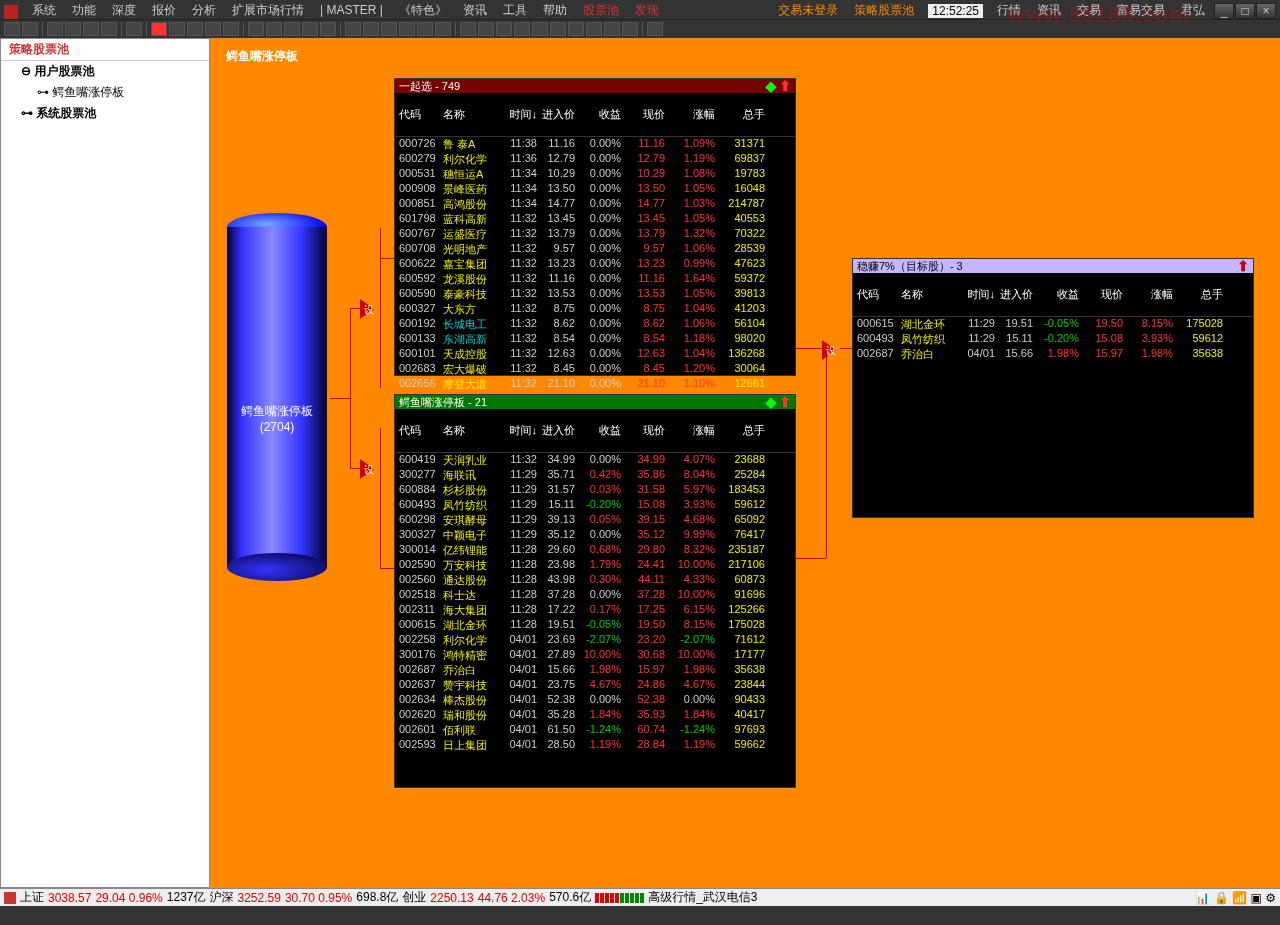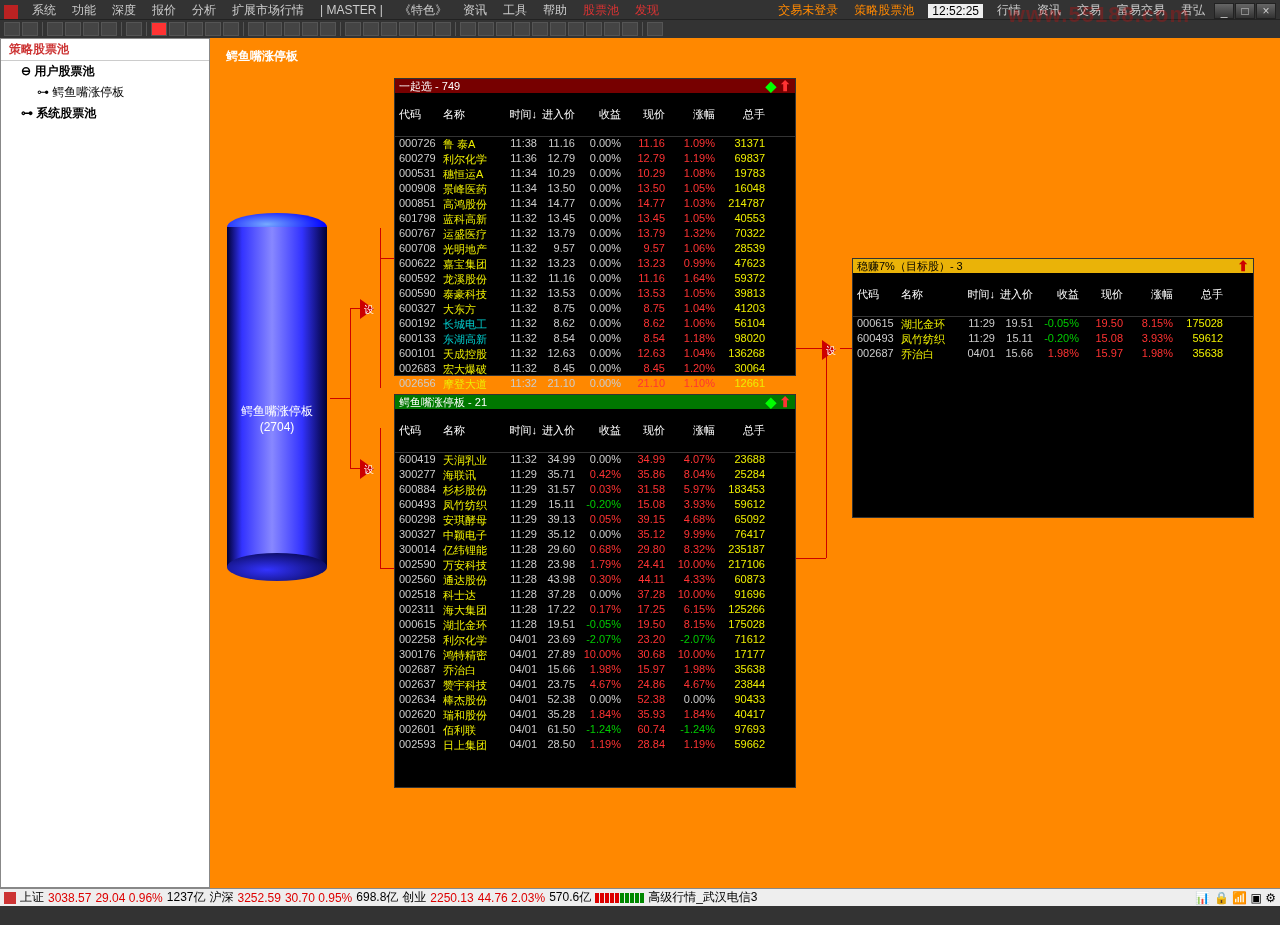--- a/index.html
+++ b/index.html
@@ -31,21 +31,21 @@
 .cyl-body { width: 100px; height: 340px; background: linear-gradient(90deg, #003 0%, #33f 15%, #88f 45%, #33f 75%, #003 100%); margin: -14px 3px 0 3px; }
 .cyl-bot { width: 100px; height: 28px; background: radial-gradient(ellipse at 40% 60%, #33f 0%, #003 100%); border-radius: 50%; margin: -14px 3px 0 3px; }
 .cyl-label { position: absolute; top: 190px; width: 100%; text-align: center; color: #fff; }
 
 .panel { position: absolute; background: #000; border: 1px solid #333; font-size: 11px; }
 .panel .phdr { height: 14px; display: flex; align-items: center; padding: 0 4px; }
 .panel .phdr .ptitle { flex: 1; }
 .panel .phdr .pctrl { color: #0f0; cursor: pointer; font-weight: bold; font-size: 14px; }
 .panel.red .phdr { background: #700; color: #fff; }
 .panel.green .phdr { background: #070; color: #fff; }
-.panel.yellow .phdr { background: #eab308; color: #000; }
+.panel.yellow .phdr { background: #c4b5fd; color: #000; }
 .panel .cols { display: flex; color: #fff; border-bottom: 1px solid #333; padding: 14px 0; }
 .panel .row { display: flex; padding: 0; }
 .c-code { width: 48px; padding-left: 4px; color: #ccc; }
 .c-name { width: 58px; color: #ee0; }
 .c-time { width: 36px; color: #ccc; text-align: right;}
 .c-enter { width: 38px; color: #ccc; text-align: right;}
 .c-ret { width: 46px; text-align: right;}
 .c-price { width: 44px; text-align: right;}
 .c-chg { width: 50px; text-align: right;}
 .c-vol { width: 50px; text-align: right; color: #ee0; }

